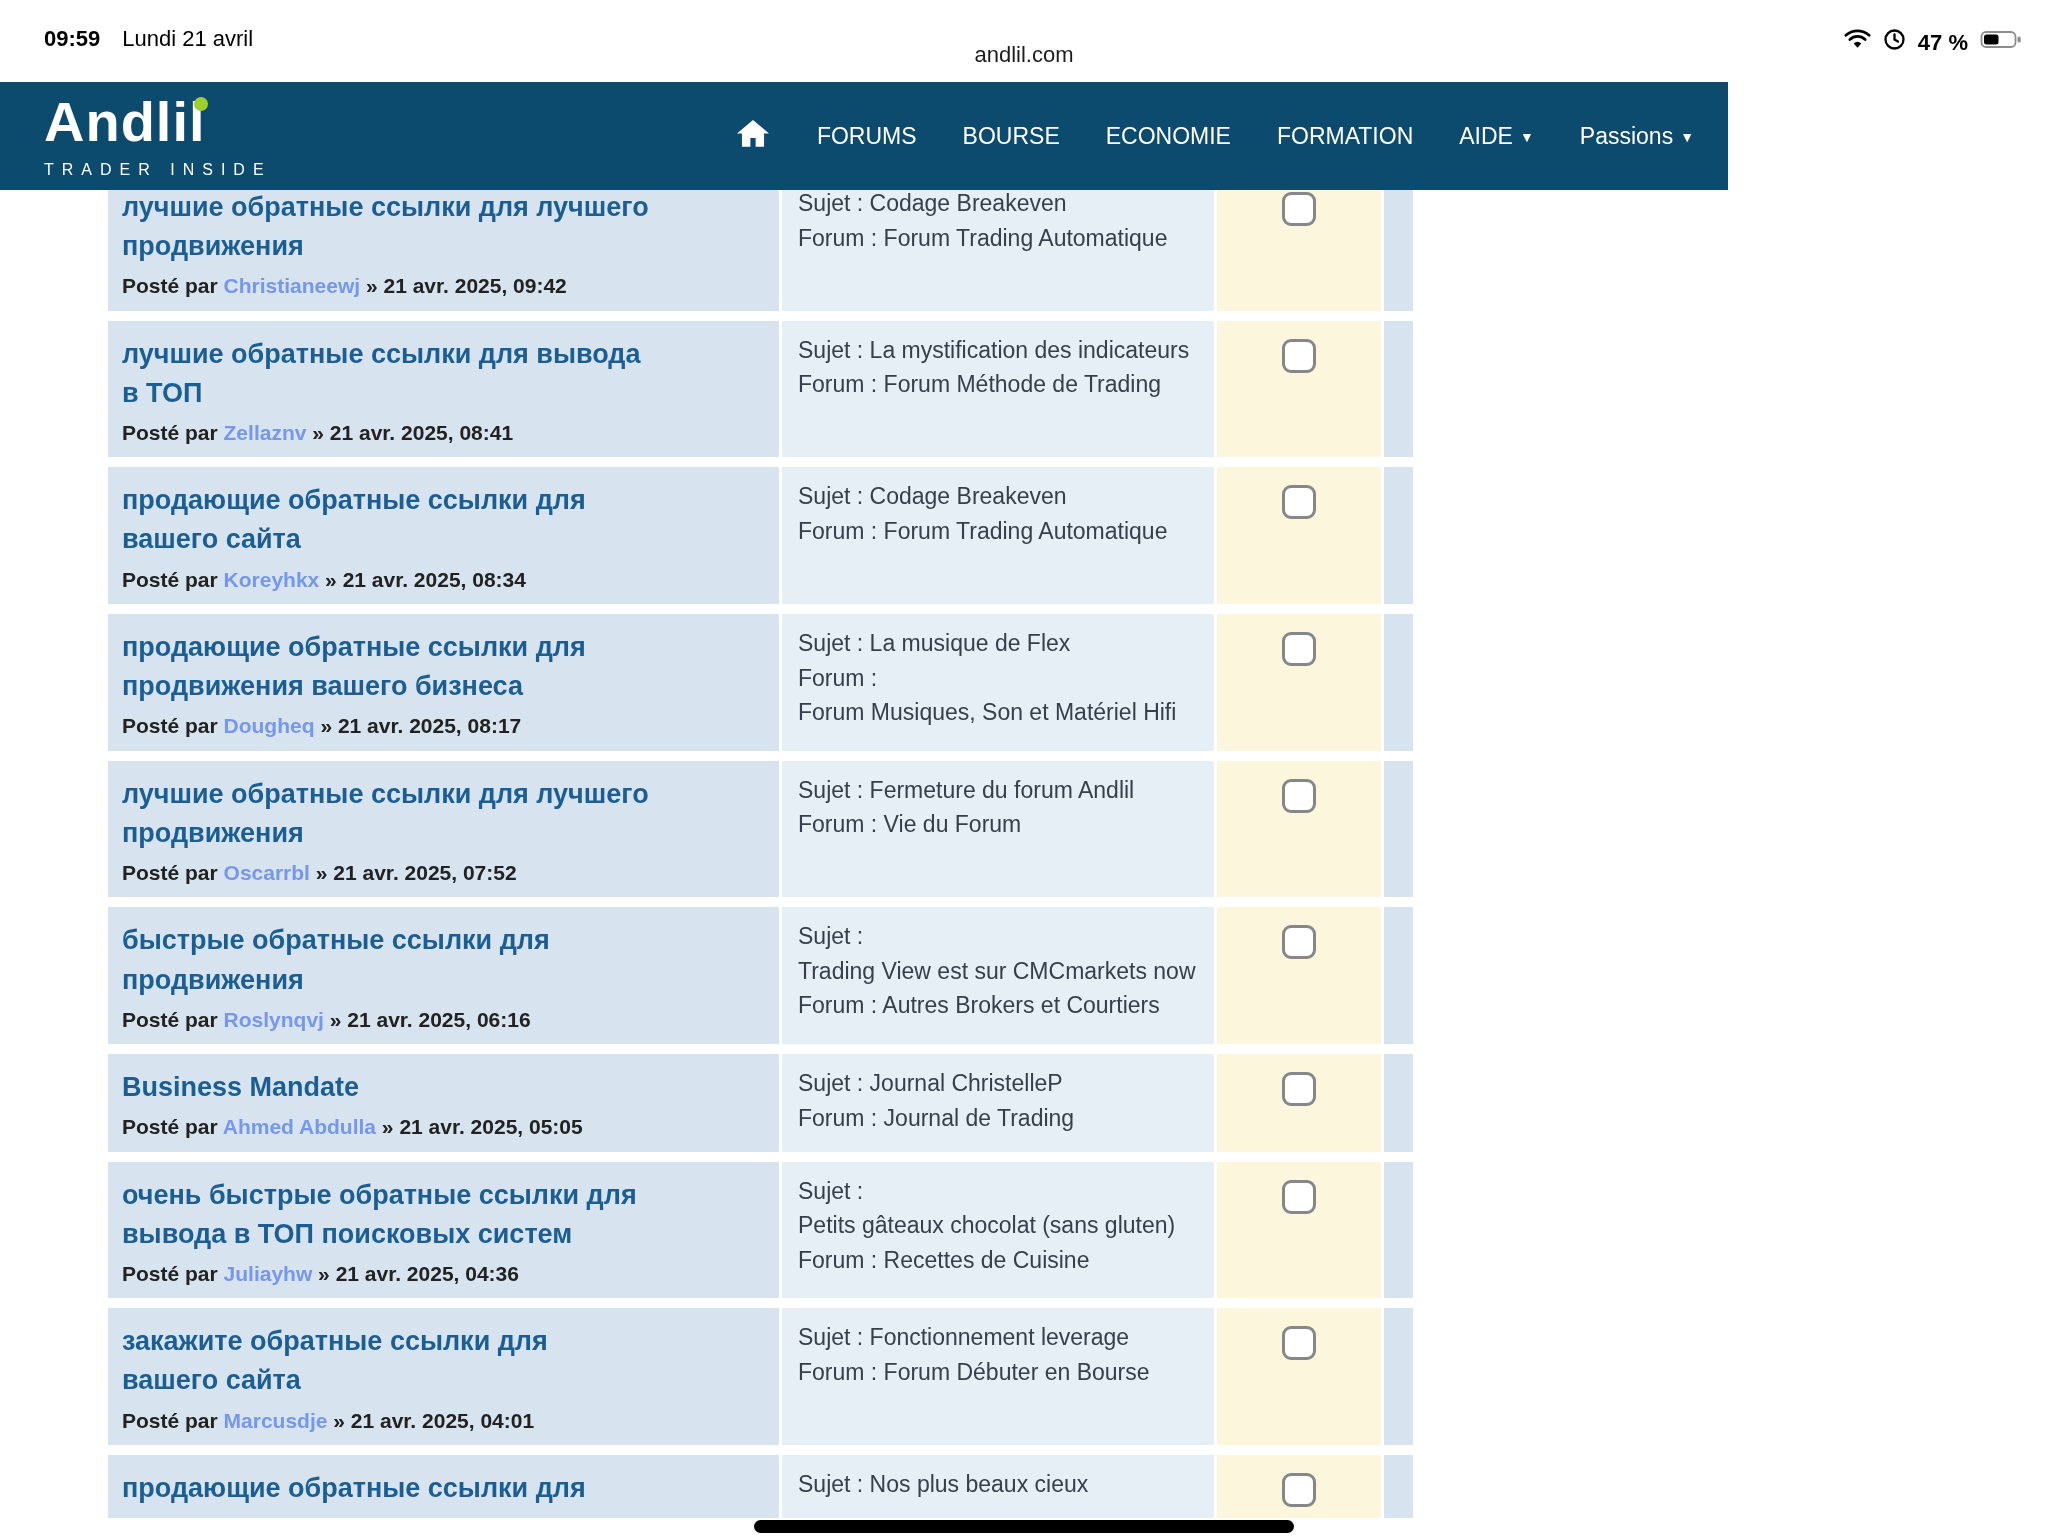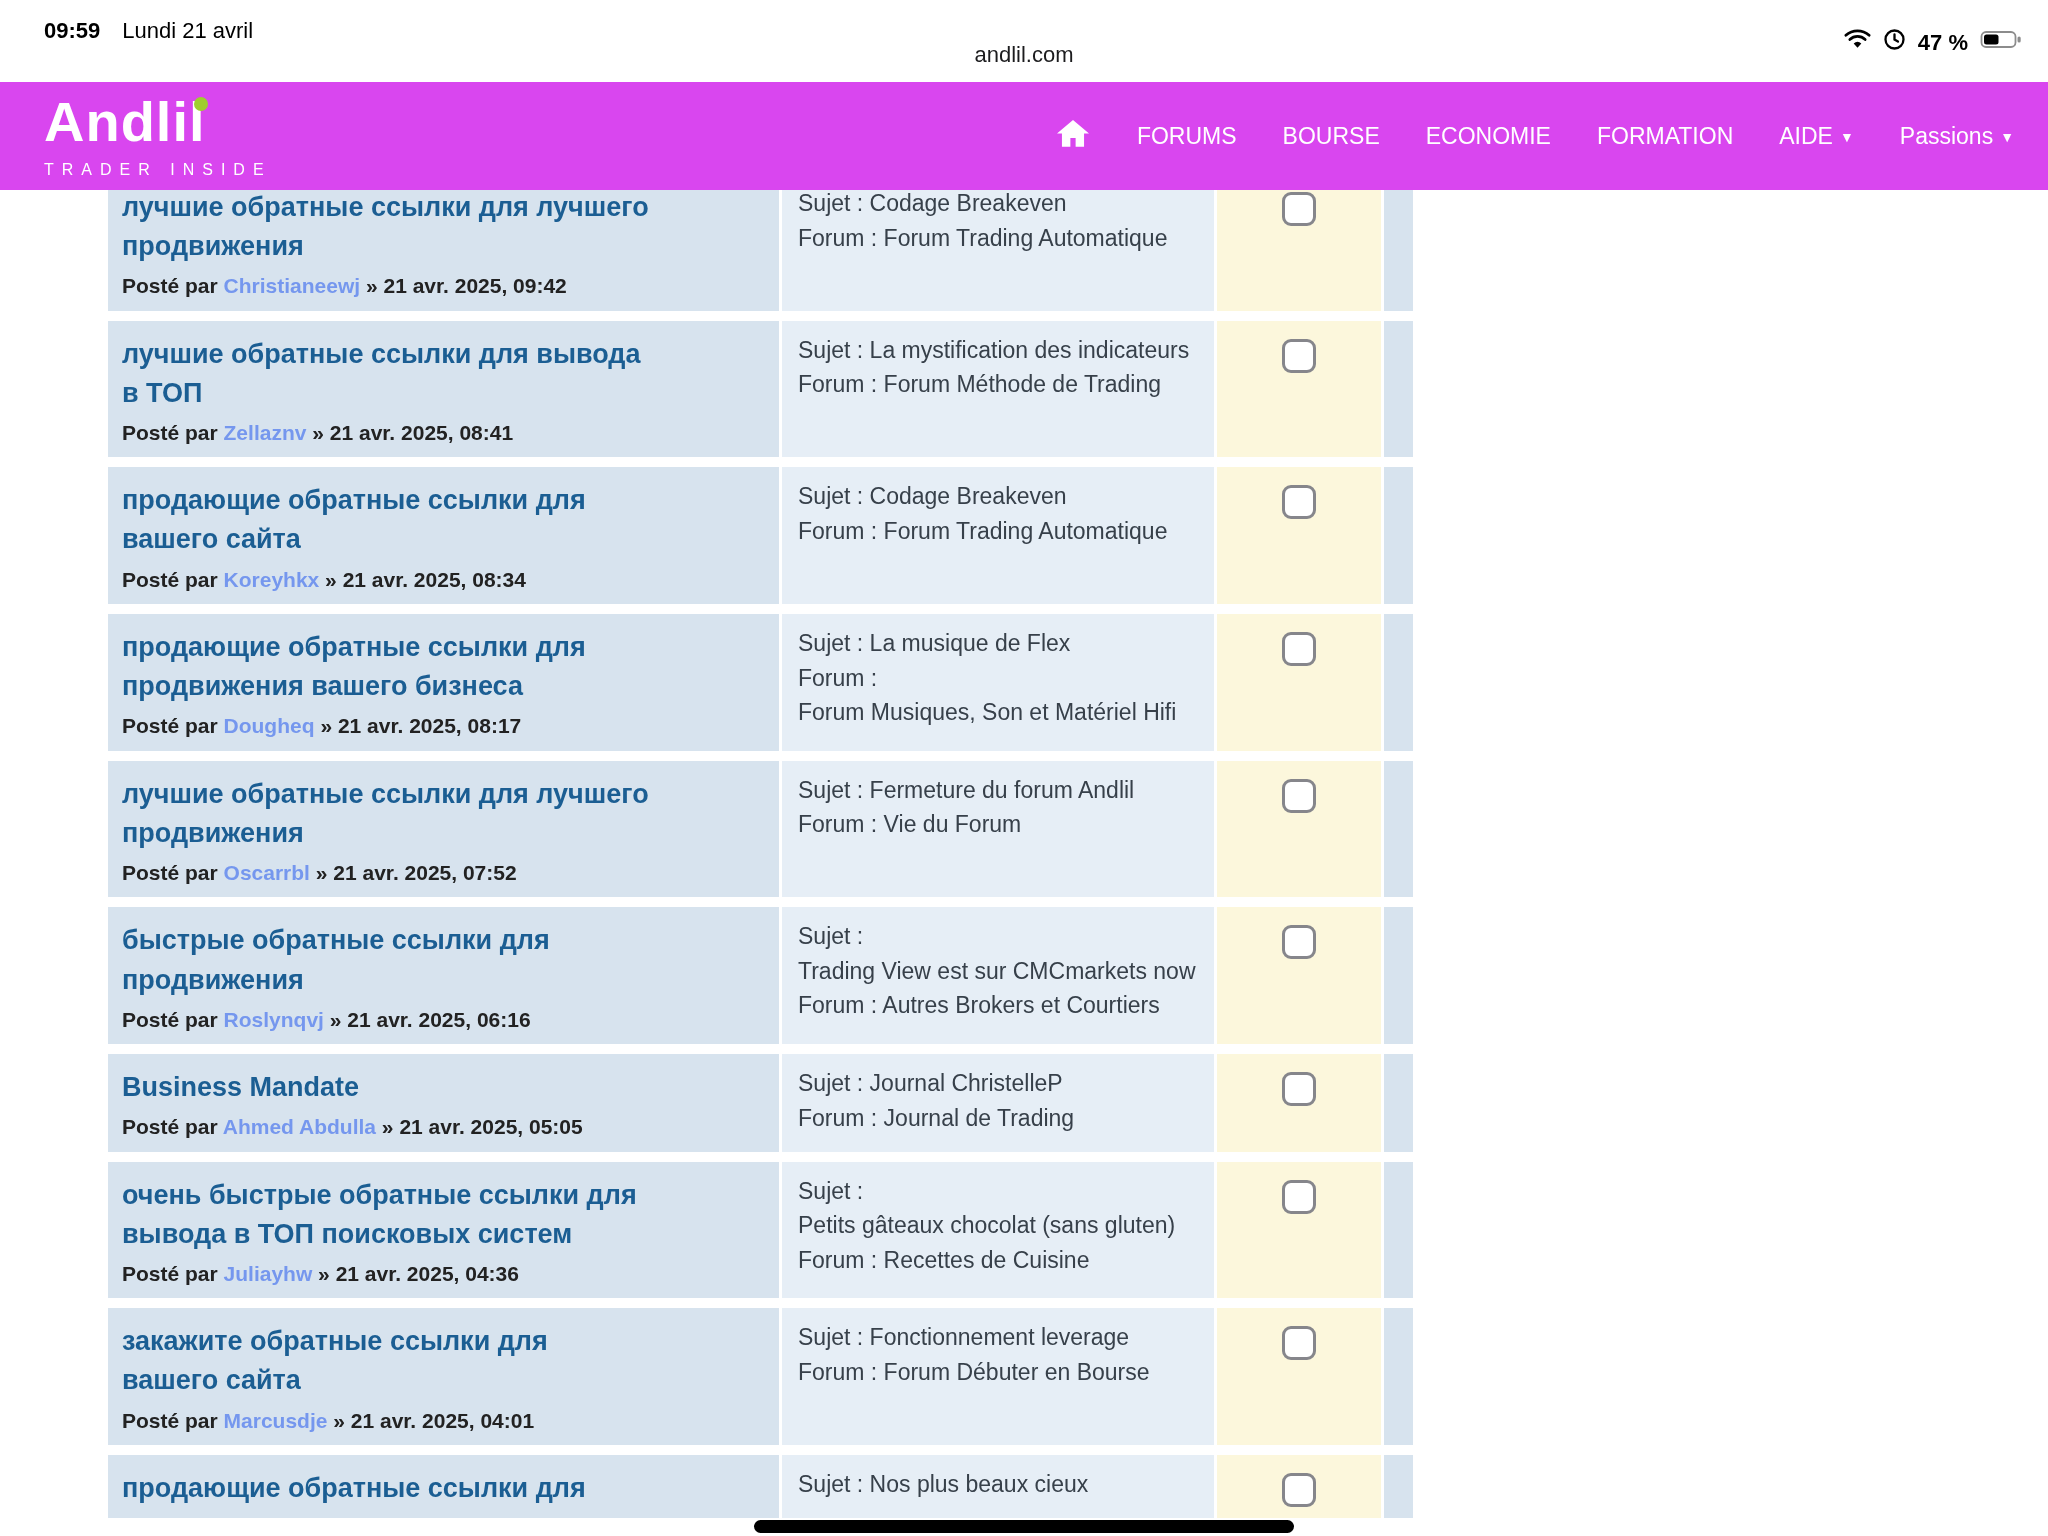--- a/index.html
+++ b/index.html
@@ -5,30 +5,30 @@
   * { box-sizing: border-box; }
   html,body { margin:0; padding:0; }
   body {
     width:2048px; height:1536px; position:relative; overflow:hidden;
     background:#ffffff;
     font-family:"Liberation Sans", sans-serif;
   }
 
   
   .statusbar { position:absolute; top:0; left:0; width:2048px; height:82px; background:#ffffff; }
-  .status-left { position:absolute; left:44px; top:18px; display:flex; gap:22px; font-size:22px; color:#000; align-items:center; }
+  .status-left { position:absolute; left:44px; top:26px; display:flex; gap:22px; font-size:22px; color:#000; align-items:center; }
   .status-time { font-weight:700; }
   .status-date { font-weight:400; }
   .status-right { position:absolute; right:26px; top:28px; display:flex; align-items:center; gap:12px; font-size:22px; font-weight:600; color:#000; }
   .url-bar { position:absolute; top:42px; left:0; width:2048px; text-align:center; font-size:22px; color:#1c1c1e; }
 
   
   .navbar {
-    position:absolute; top:82px; left:0; width:2048px; height:108px;
-    background:#d946ef; display:flex; align-items:center;
+    position:absolute; top:82px; left:0; width:1728px; height:108px;
+    background:#0c4a6e; display:flex; align-items:center;
   }
   .logo-wrap { margin-left:44px; line-height:1; position:relative; }
   .logo { color:#ffffff; font-size:56px; font-weight:700; letter-spacing:1px; position:relative; }
   .logo-dot { position:absolute; width:14px; height:14px; border-radius:50%; background:#9fce2f; left:150px; top:3px; }
   .tagline { color:#ffffff; font-size:16px; letter-spacing:8px; margin-top:12px; font-weight:400; }
   .nav-items { margin-left:auto; margin-right:34px; display:flex; align-items:center; gap:46px; }
   .nav-item { color:#ffffff; font-size:23px; cursor:pointer; white-space:nowrap; display:flex; align-items:center; gap:7px; }
   .nav-caret { font-size:14px; position:relative; top:1px; }
   .home-icon { display:flex; align-items:center; }
 

